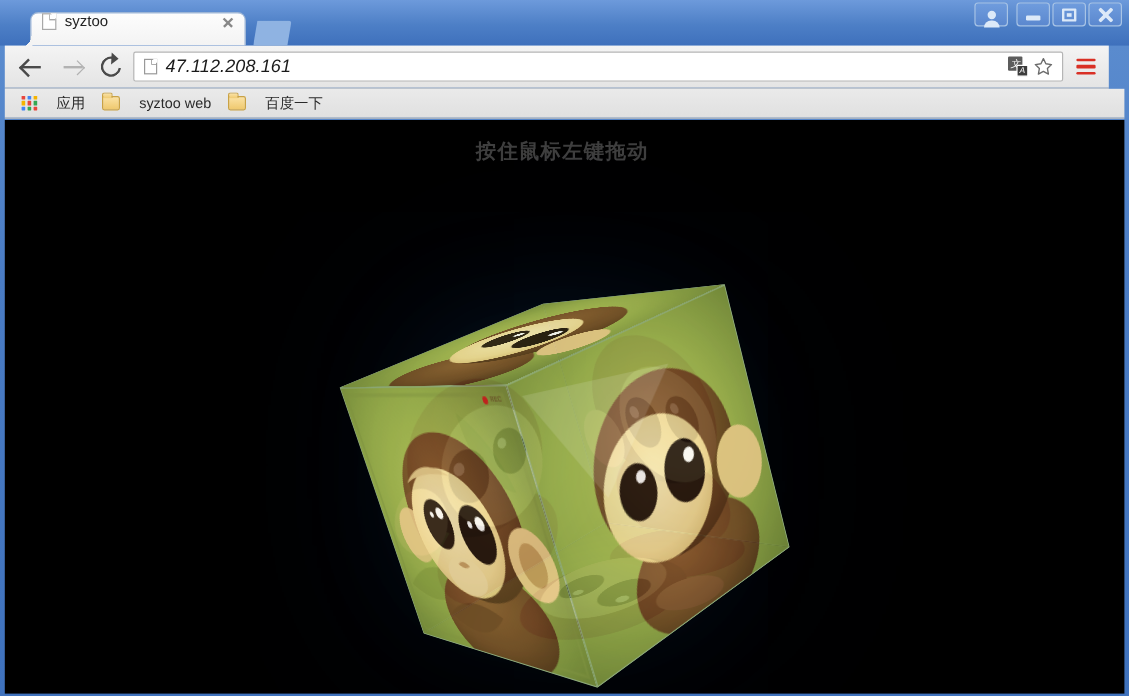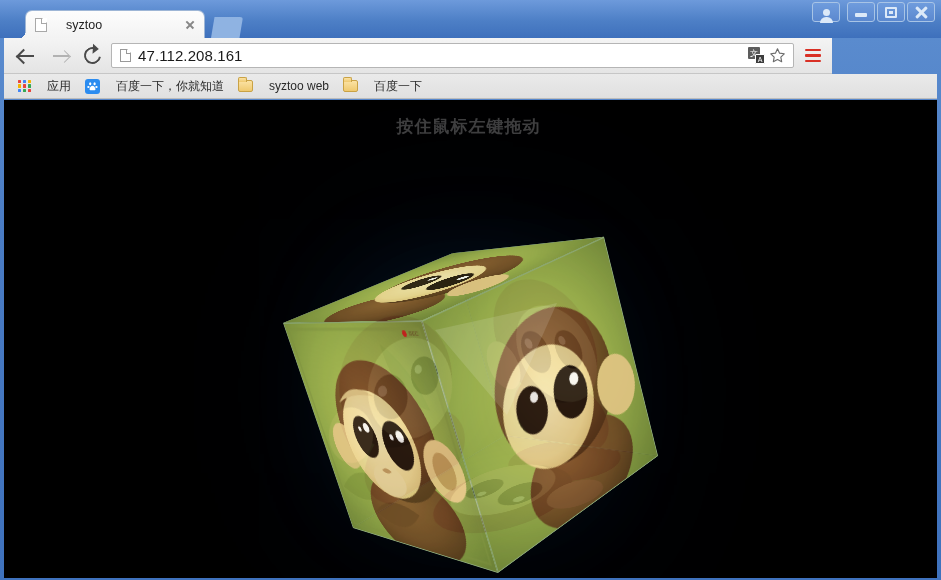--- a/index.html
+++ b/index.html
@@ -24,21 +24,21 @@
     width: 941px; height: 38px;
     background: linear-gradient(180deg, #6d9adb 0%, #4d7fc6 55%, #3e70bc 100%);
   }
 
   #tab {
     position: absolute; left: 25px; top: 10px;
     width: 180px; height: 28px;
     background: linear-gradient(180deg, #fdfdfd 0%, #f3f3f3 100%);
     border-top-left-radius: 7px; border-top-right-radius: 7px;
     border: 1px solid #9eb6d6; border-bottom: none;
-    display: flex; align-items: center; padding: 0 6px; gap: 12px;
+    display: flex; align-items: flex-start; padding: 0 6px;
   }
   #tab::before {
     content: ""; position: absolute; left: -9px; bottom: -1px;
     width: 10px; height: 9px;
     background: radial-gradient(circle at 0 0, transparent 9px, #f3f3f3 9px);
   }
   .tab-favicon {
     width: 12px; height: 14px; margin-left: 3px; margin-right: 7px;
     background: #fff; border: 1px solid #a8a8a8; position: relative; flex: none;
   }
@@ -110,24 +110,24 @@
   .glyph-close::before, .glyph-close::after {
     content: ""; position: absolute; left: 0; top: 6px;
     width: 15px; height: 3px; background: #dce9f8; border-radius: 1px;
   }
   .glyph-close::before { transform: rotate(45deg); }
   .glyph-close::after  { transform: rotate(-45deg); }
 
   
   #toolbar {
     position: absolute; left: 4px; top: 38px;
-    width: 828px; height: 36px;
+    width: 920px; height: 36px;
     background: linear-gradient(180deg, #f4f4f4 0%, #e4e4e4 100%);
     border-bottom: 1px solid #c6c6c6;
-    display: flex; align-items: center;
+    display: flex; align-items: center; font-style: italic;
   }
   .navbtn {
     width: 29px; height: 29px; margin-left: 4px;
     display: flex; align-items: center; justify-content: center;
     flex: none;
   }
   #nav-back  { margin-left: 8px; }
 
   .arrow-left, .arrow-right {
     position: relative; width: 18px; height: 16px;
@@ -399,32 +399,20 @@
         <i style="background:#f5b400"></i>
           <i style="background:#e8453c"></i>
           <i style="background:#34a853"></i>
         <i style="background:#4285f4"></i>
           <i style="background:#34a853"></i>
           <i style="background:#e8453c"></i>
       </span>
       <span class="bm-label">应用</span>
     </div>
 
-    <div class="bm">
-      <span class="baidu-icon">
-        <svg width="11" height="11" viewBox="0 0 24 24" aria-hidden="true">
-          <ellipse cx="7" cy="6" rx="2.4" ry="3.3" fill="#fff"></ellipse>
-          <ellipse cx="16.6" cy="6" rx="2.4" ry="3.3" fill="#fff"></ellipse>
-          <ellipse cx="3.1" cy="13" rx="2.6" ry="2.2" fill="#fff"></ellipse>
-          <ellipse cx="20.6" cy="13" rx="2.6" ry="2.2" fill="#fff"></ellipse>
-          <path d="M12 10.5c3.2 0 5.8 4 6.4 6.2.5 2-1 3.7-3 3.7h-6.8c-2 0-3.5-1.7-3-3.7.6-2.2 3.2-6.2 6.4-6.2z" fill="#fff"></path>
-        </svg>
-      </span>
-      <span class="bm-label">百度一下，你就知道</span>
-    </div>
 
     <div class="bm">
       <span class="folder-icon"></span>
       <span class="bm-label">syztoo web</span>
     </div>
 
     <div class="bm">
       <span class="folder-icon"></span>
       <span class="bm-label">百度一下</span>
     </div>

